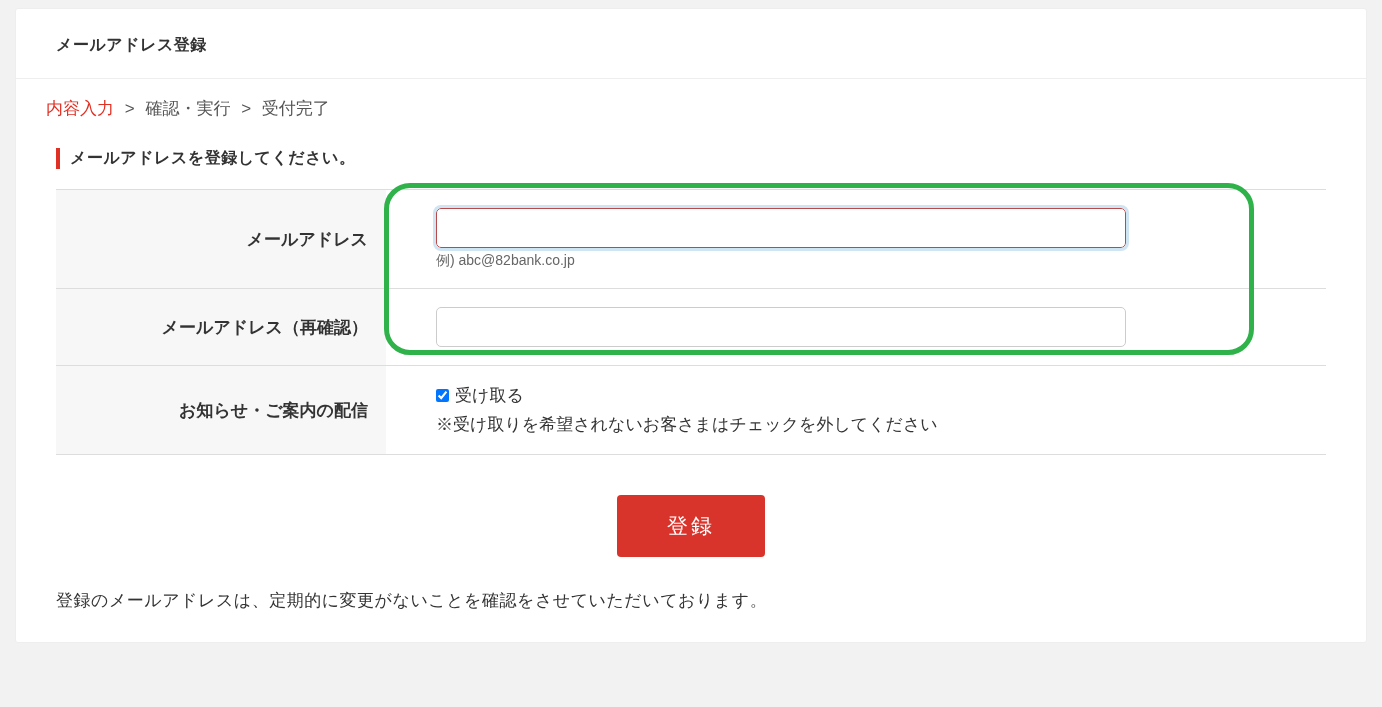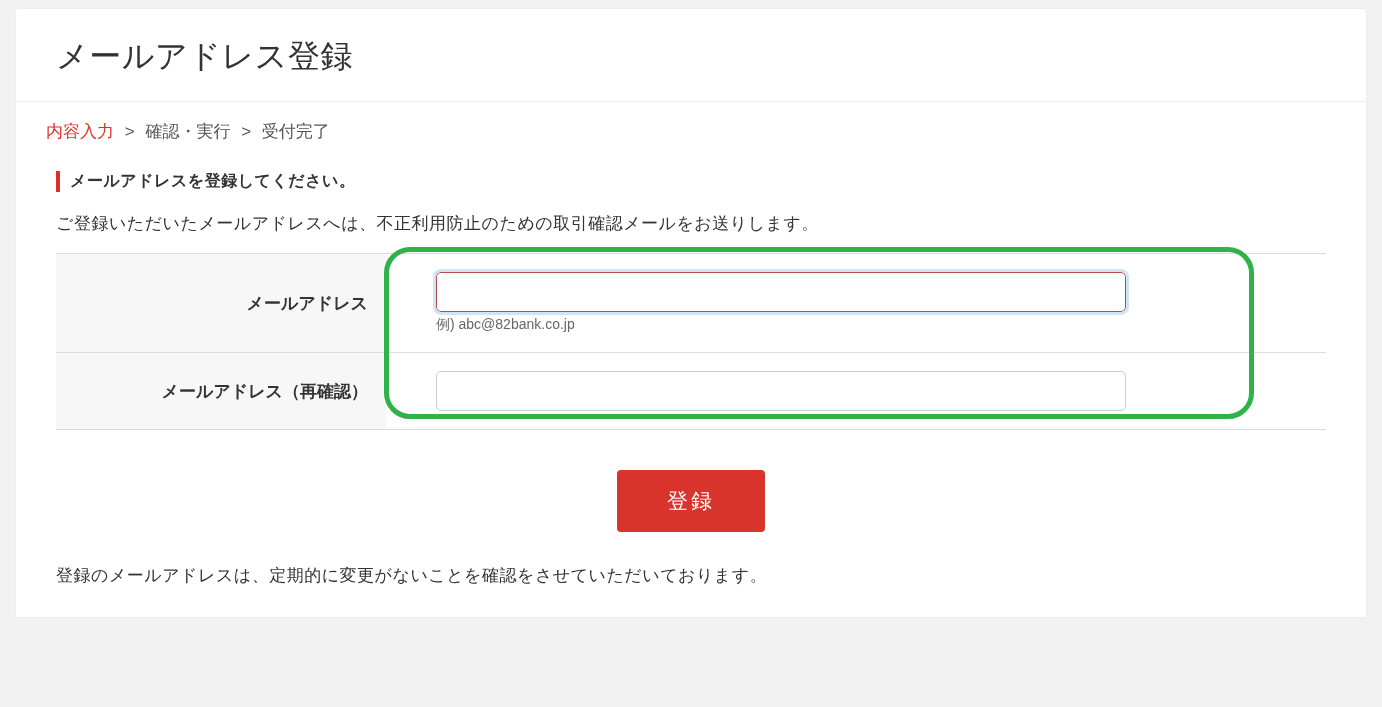--- a/index.html
+++ b/index.html
@@ -10,22 +10,22 @@
     font-size: 16px;
   }
   .card {
     background: #fff;
     margin: 8px 15px 0 15px;
     border: 1px solid #eee;
     border-radius: 3px;
     padding-bottom: 30px;
   }
   .card-title {
-    font-size: 32px;
-    font-weight: normal;
+    font-size: 16px;
+    font-weight: bold;
     padding: 26px 40px 22px 40px;
     border-bottom: 1px solid #eee;
     letter-spacing: 0.5px;
   }
   .breadcrumb {
     padding: 18px 30px 8px 30px;
     font-size: 17px;
     color: #555;
   }
   .breadcrumb .active { color: #e03024; }
@@ -118,38 +118,47 @@
   <div class="breadcrumb">
     <span class="active">内容入力</span>
     <span class="sep">&gt;</span>
     <span>確認・実行</span>
     <span class="sep">&gt;</span>
     <span>受付完了</span>
   </div>
 
   <div class="content">
     <div class="section-heading">メールアドレスを登録してください。</div>
-    <div class="desc-line">ご登録いただいたメールアドレスへは、不正利用防止のための取引確認メールをお送りします。</div>
 
     <div style="position:relative;">
       <table class="form-table">
         <tbody>
             <tr>
           <th>メールアドレス</th>
           <td>
             <input type="text" class="text-input focused" value="" style="">
             <div class="hint">例) abc@82bank.co.jp</div>
           </td>
         </tr>
         <tr>
           <th>メールアドレス（再確認）</th>
           <td>
             <input type="text" class="text-input" value="" style="">
           </td>
         </tr>
+        <tr>
+          <th>お知らせ・ご案内の配信</th>
+          <td>
+            <div class="checkbox-row">
+              <input type="checkbox" checked="" style="">
+              <span>受け取る</span>
+            </div>
+            <div class="note-line">※受け取りを希望されないお客さまはチェックを外してください</div>
+          </td>
+        </tr>
       </tbody>
         </table>
       <div class="highlight-box" style="left:328px; top:-6px; width:870px; height:172px;"></div>
     </div>
 
     <div class="submit-area">
       <button class="submit-btn">登録</button>
     </div>
   </div>
 

